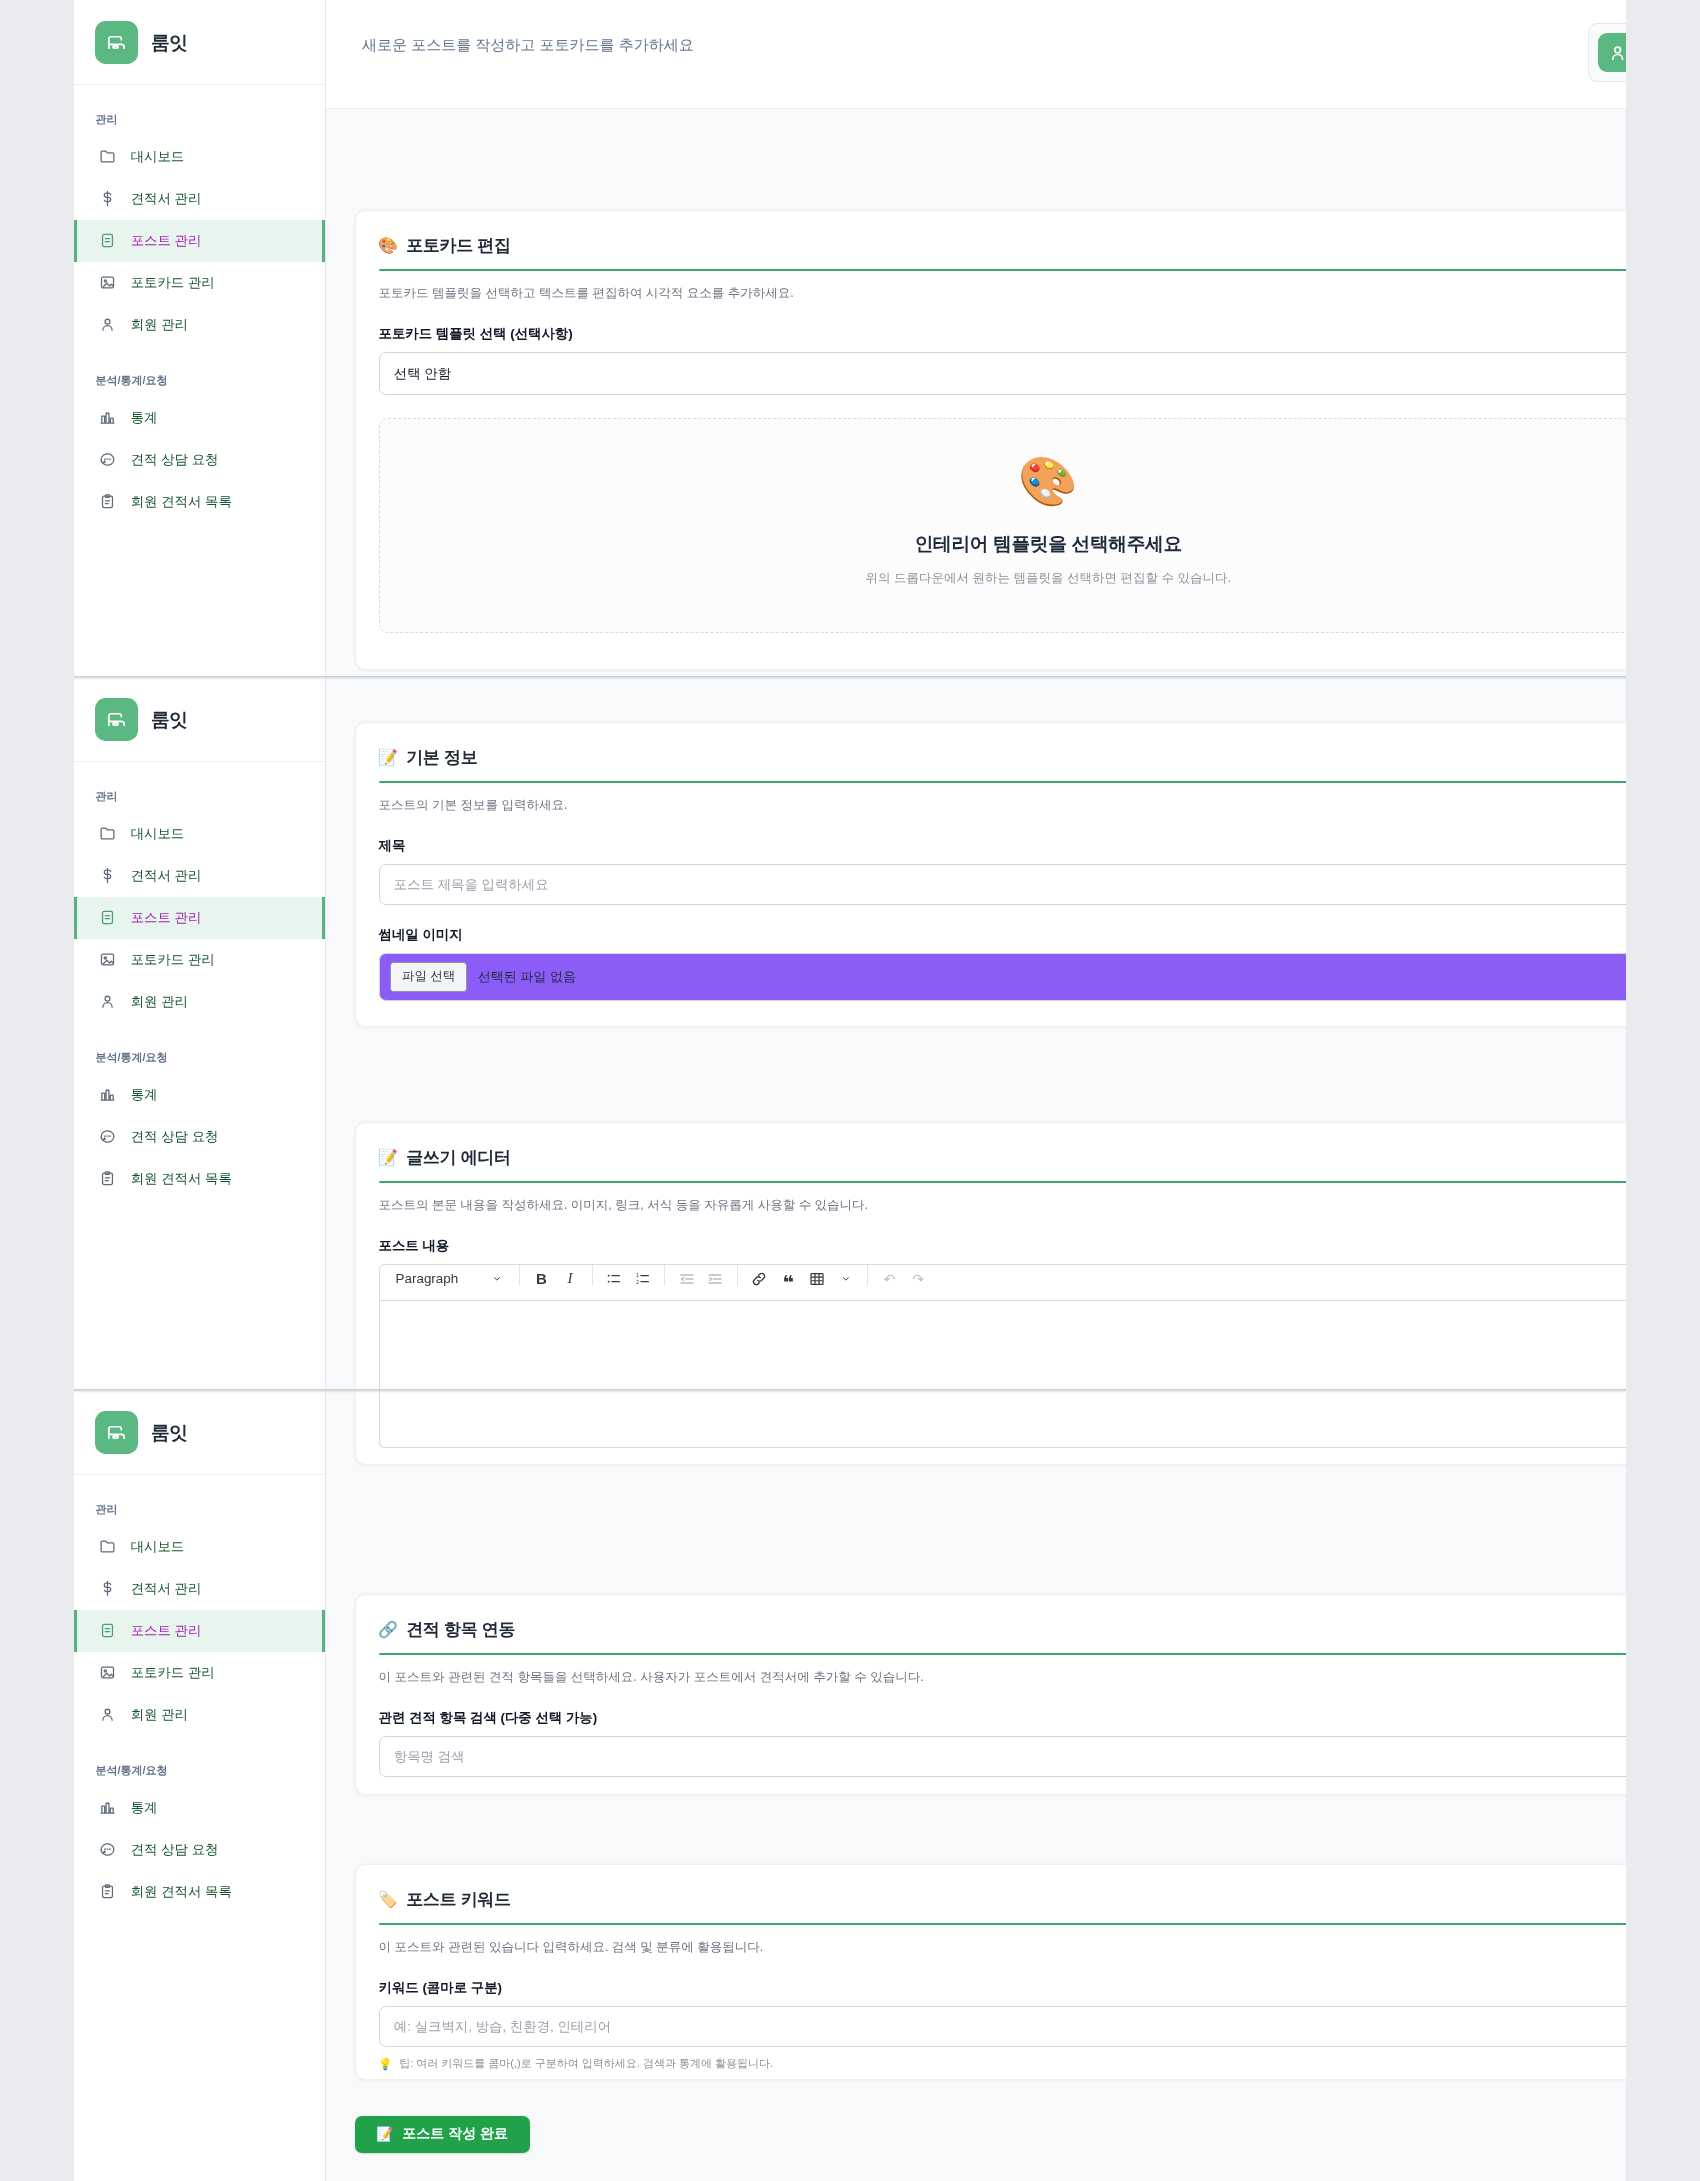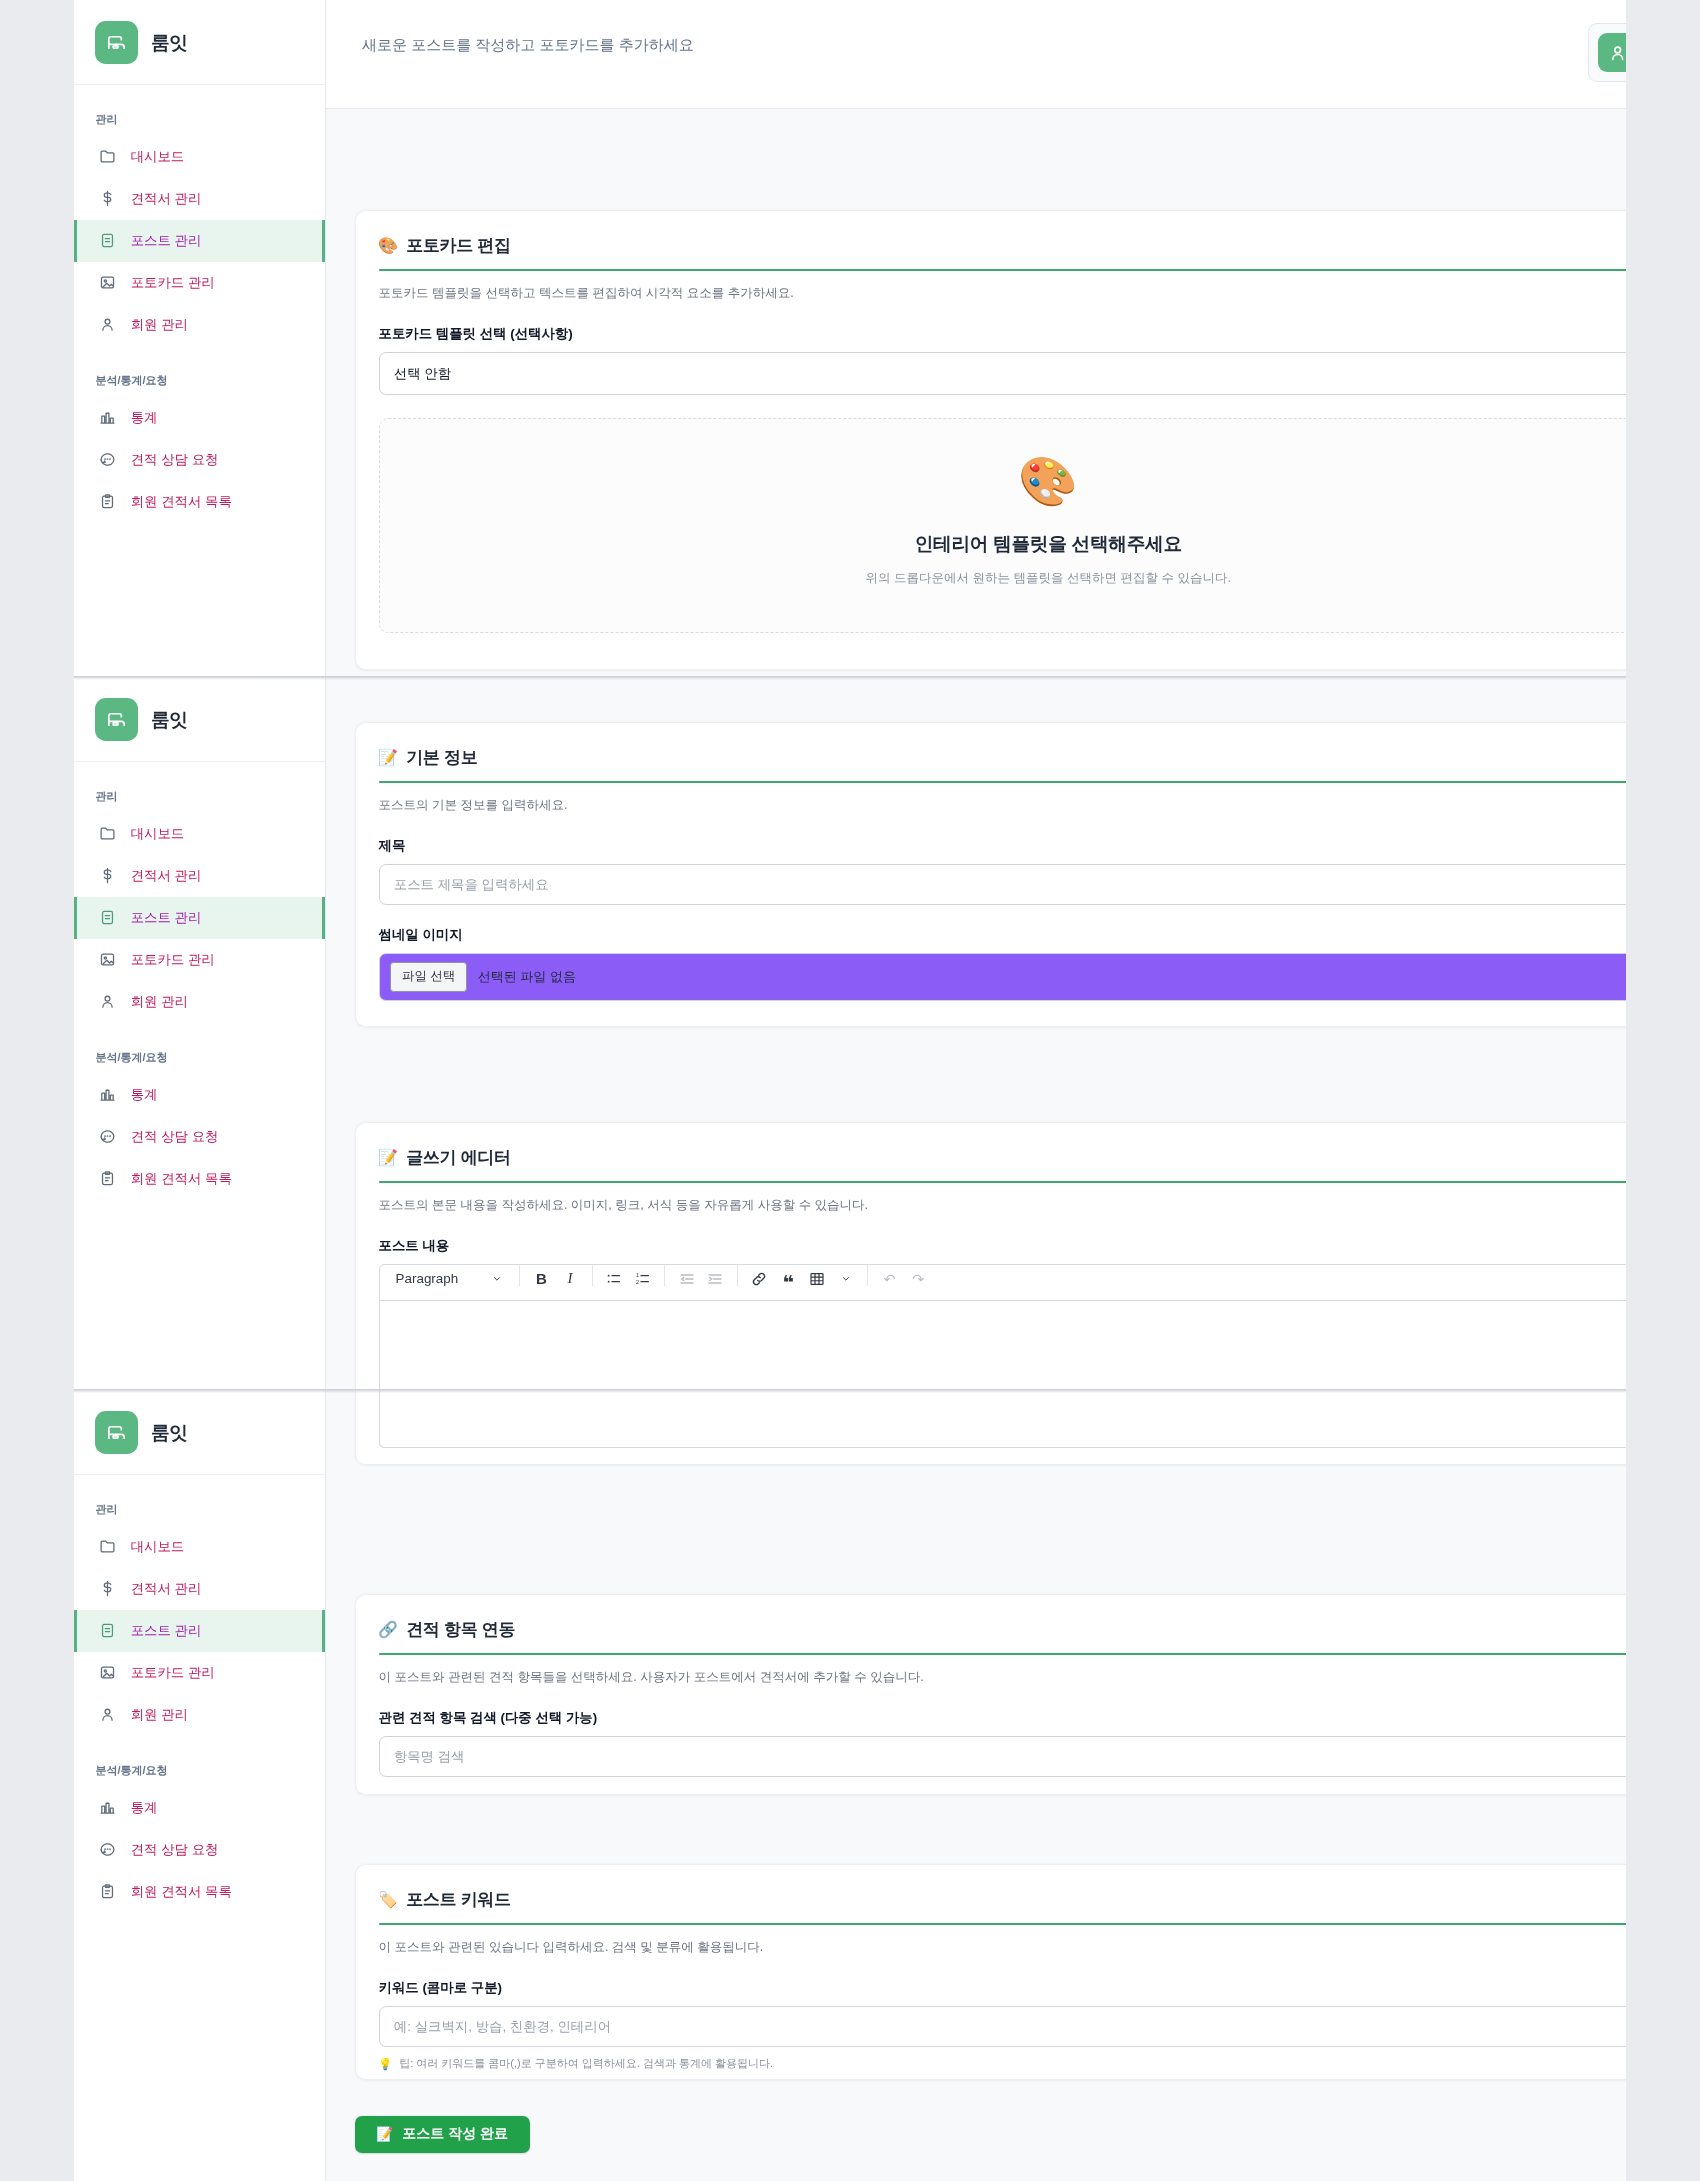--- a/index.html
+++ b/index.html
@@ -10,21 +10,21 @@
   
   .sidebar { position:absolute; left:0; width:252px; background:#ffffff; border-right:0.9px solid #e5e7eb; overflow:hidden; }
   .sb-1 { top:0; height:677px; }
   .sb-2 { top:677px; height:713px; }
   .sb-3 { top:1390px; height:791px; }
   .logo-row { display:flex; align-items:center; gap:12.5px; padding:21.4px 21.4px 19.6px 21.4px; border-bottom:0.9px solid #eef0f2; }
   .logo-tile { width:43px; height:43px; border-radius:10.7px; background:#5cb882; display:flex; align-items:center; justify-content:center; flex:none; }
   .brand-name { font-size:18.7px; font-weight:700; color:#1f2937; letter-spacing:-0.4px; }
   .nav { padding:12.5px 0 9px 0; }
   .nav-section-label { font-size:11px; font-weight:700; color:#64748b; padding:14.3px 21.4px 9px 21.4px; }
-  .nav-item { display:flex; align-items:center; gap:14.3px; height:42px; padding:0 21.4px; color:#be185d; font-size:13.4px; cursor:pointer; border-left:3.6px solid transparent; border-right:3.6px solid transparent; }
+  .nav-item { display:flex; align-items:center; gap:14.3px; height:42px; padding:0 21.4px; color:#14532d; font-size:13.4px; cursor:pointer; border-left:3.6px solid transparent; border-right:3.6px solid transparent; }
   .nav-item .nico { width:18px; height:18px; flex:none; display:flex; align-items:center; justify-content:center; }
   .nav-item .nico svg { stroke:#5f6b7a; }
   .nav-item.active { background:#e8f4ee; color:#a21caf; font-weight:400; border-left-color:#56b183; border-right-color:#56b183; }
   .nav-item.active .nico svg { stroke:#4a9d76; }
   .nav-gap { height:12.5px; }
 
   
   .seam { position:absolute; left:0; width:1700px; height:3.6px; background:linear-gradient(to bottom,#c6cad0,rgba(198,202,208,0)); z-index:5; }
   .seam-1 { top:676px; }
   .seam-2 { top:1389px; }

